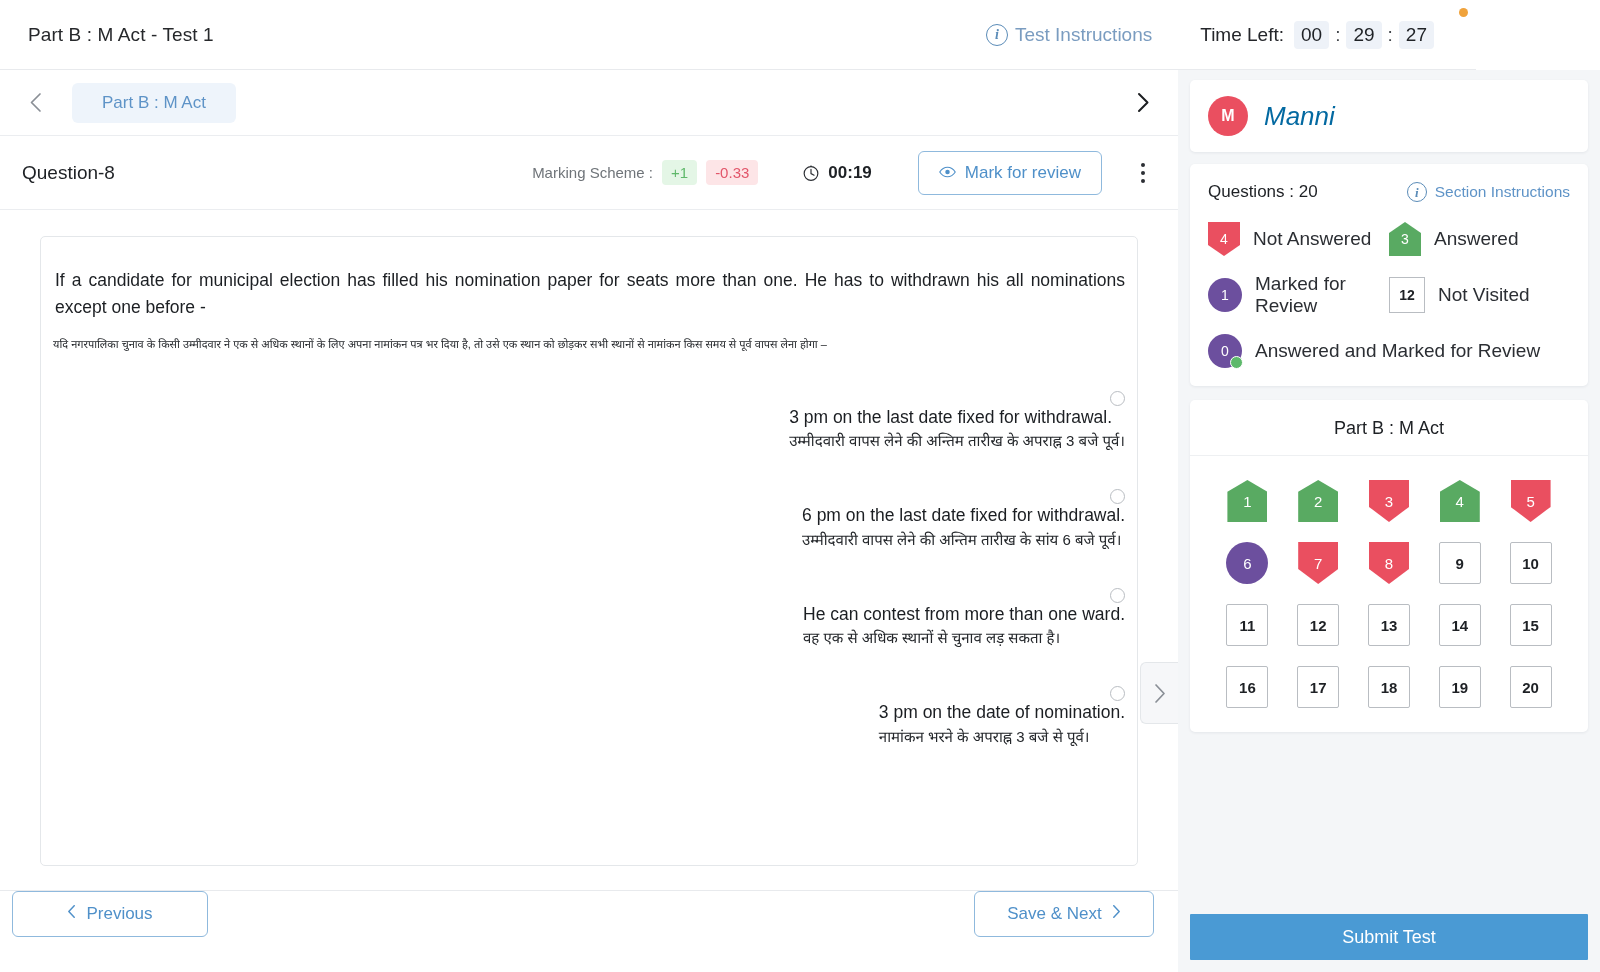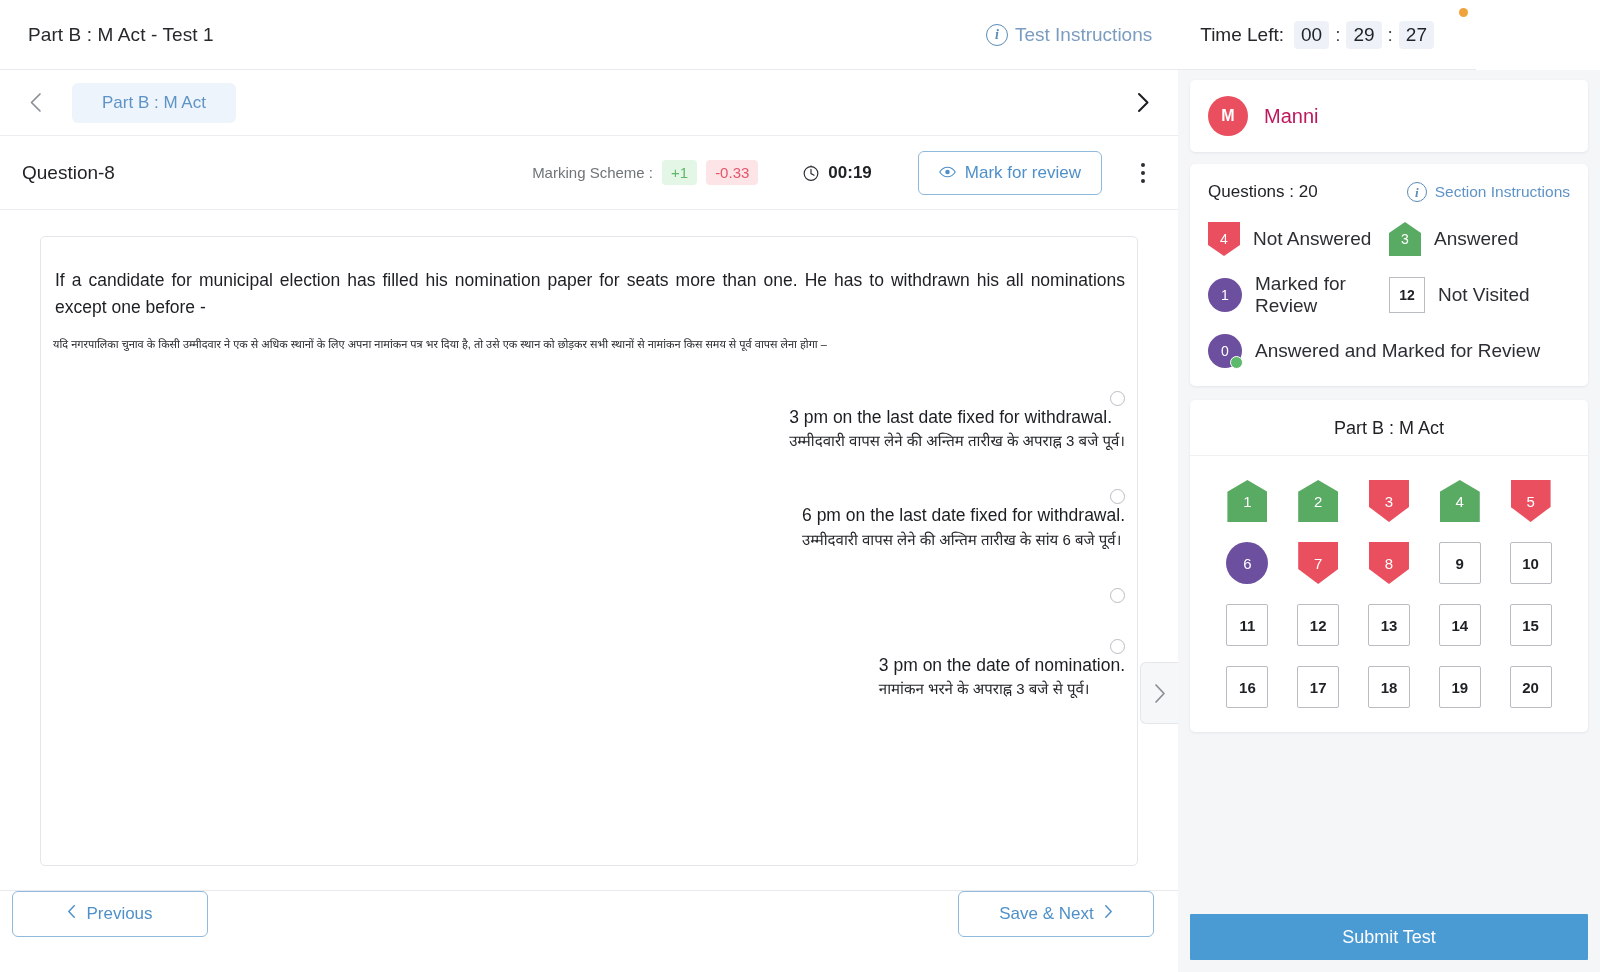--- a/index.html
+++ b/index.html
@@ -125,36 +125,36 @@
   .bottomnav {
     height:82px; border-top:1px solid #e8eaed; flex:none;
     display:flex; padding:0 12px; background:#fff;
   }
   .nav-btn {
     border:1px solid #8fb9dd; color:#4f90c9; background:#fff; border-radius:6px;
     font-size:17px; display:flex; align-items:center; justify-content:center;
     gap:10px; cursor:pointer; height:46px;
   }
   .btn-prev { width:196px; margin-left:0; }
-  .btn-next { width:196px; margin-left:auto; margin-right:12px; }
+  .btn-next { width:180px; margin-left:auto; margin-right:12px; }
 
   
   .right {
     position:absolute; left:1178px; top:70px; width:422px; height:902px;
     background:#f4f6f8; padding:10px 12px 0 12px;
   }
   .card { background:#fff; border-radius:5px; box-shadow:0 1px 3px rgba(20,30,50,.07); }
 
   .user-card { display:flex; align-items:center; padding:16px 18px; margin-bottom:12px; }
   .avatar {
     width:40px; height:40px; border-radius:50%; background:#ea4f60; color:#fff;
     display:flex; align-items:center; justify-content:center; font-size:16px; font-weight:700;
     flex:none;
   }
-  .username { margin-left:16px; font-size:20px; color:#be185d; }
+  .username { margin-left:16px; font-size:26px; color:#0369a1;font-style:italic; }
 
   .status-card { padding:18px 18px 16px 18px; margin-bottom:14px; }
   .status-head { display:flex; align-items:center; margin-bottom:20px; }
   .qcount { font-size:17px; color:#1e2125; }
   .sec-instr { margin-left:auto; display:flex; align-items:center; gap:8px; cursor:pointer; }
   .sec-instr .label { color:#5e93c7; font-size:15.5px; }
   .sec-instr .info-ring { width:20px; height:20px; font-size:13px; }
 
   .legend-row { display:flex; align-items:center; margin-bottom:17px; }
   .legend-item { display:flex; align-items:center; width:50%; }
@@ -297,20 +297,24 @@
           </div>
           <div class="option">
             <span class="radio"></span>
             <span class="opt-texts">
               <span class="opt-en">6 pm on the last date fixed for withdrawal.</span><br>
               <span class="opt-hi">उम्मीदवारी वापस लेने की अन्तिम तारीख के सांय 6 बजे पूर्व।</span>
             </span>
           </div>
           <div class="option">
             <span class="radio"></span>
+            <span class="opt-texts">
+              <span class="opt-en">He can contest from more than one ward.</span><br>
+              <span class="opt-hi">वह एक से अधिक स्थानों से चुनाव लड़ सकता है।</span>
+            </span>
           </div>
           <div class="option">
             <span class="radio"></span>
             <span class="opt-texts">
               <span class="opt-en">3 pm on the date of nomination.</span><br>
               <span class="opt-hi">नामांकन भरने के अपराह्न 3 बजे से पूर्व।</span>
             </span>
           </div>
         </div>
       </div>

